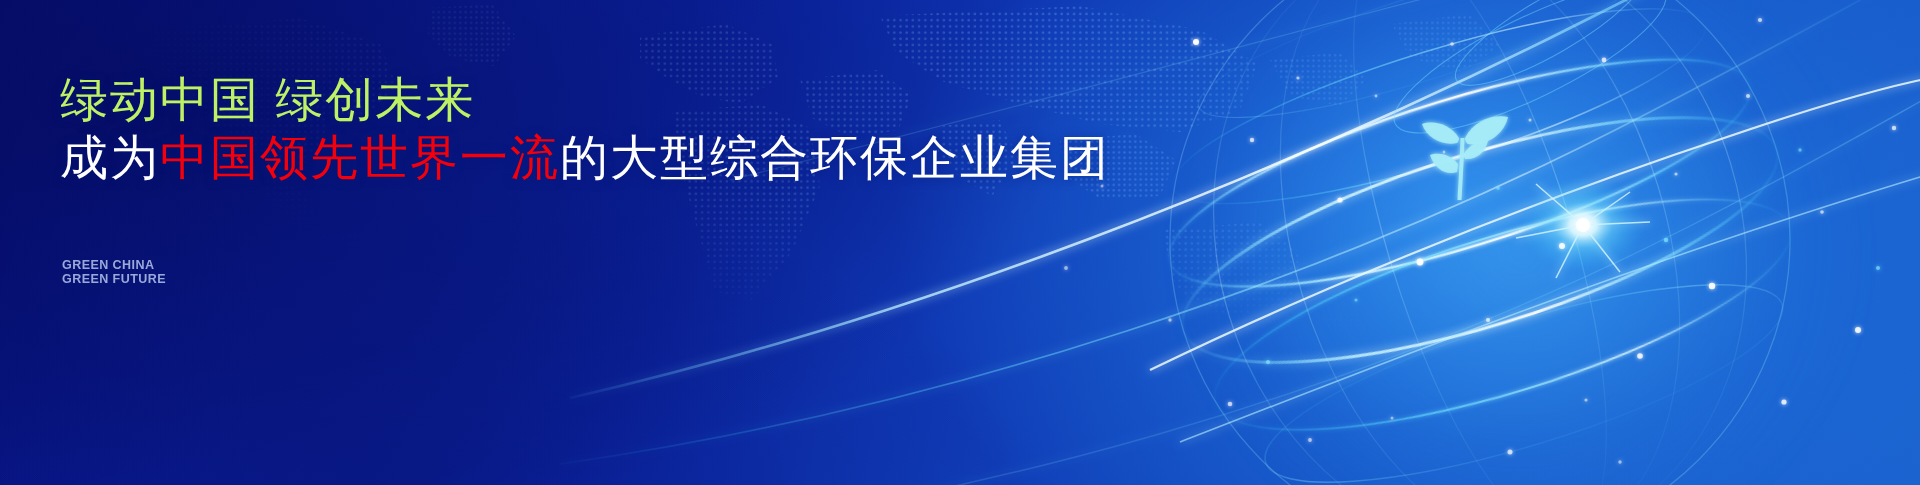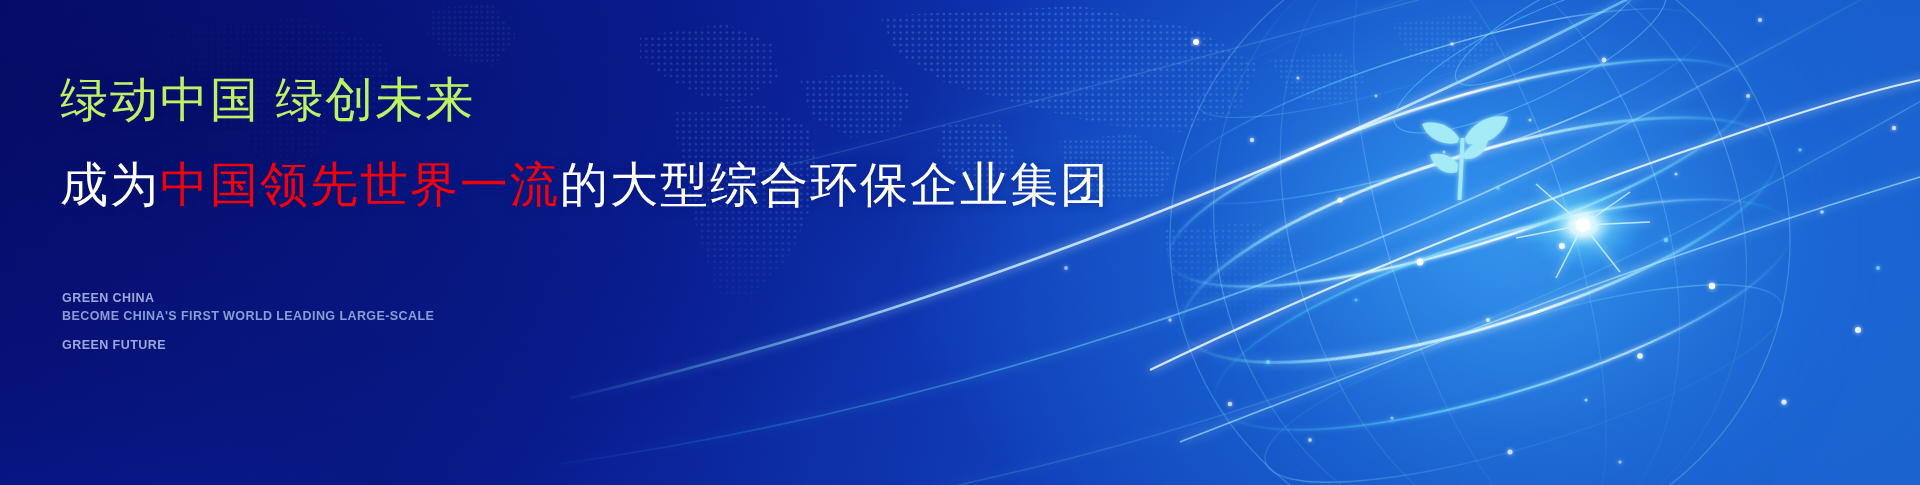--- a/index.html
+++ b/index.html
@@ -134,36 +134,35 @@
     position: absolute;
     left: 0;
     top: 134px;
     font-size: 48px;
     line-height: 1.0;
     letter-spacing: 2px;
     color: #ffffff;
     font-weight: 400;
     white-space: nowrap;
     text-shadow: 0 1px 10px rgba(0,22,120,0.55);
-    margin-top: 27px;
   }
   .headline2 .accent { color: #f4000a; }
 
   .sub-en {
     position: absolute;
     left: 2px;
     top: 258px;
     font-size: 12.5px;
     line-height: 14px;
     font-weight: 700;
     letter-spacing: 0.45px;
     color: rgba(186,203,240,0.82);
     white-space: nowrap;
   }
-  .sub-en div { display: block; margin-top: 33px; }
+  .sub-en div { display: block; }
 
   .sub-en2 {
     position: absolute;
     left: 2px;
     top: 309px;
     font-size: 12.5px;
     line-height: 14px;
     font-weight: 700;
     letter-spacing: 0.42px;
     color: rgba(176,196,238,0.78);
@@ -427,18 +426,17 @@
     <div class="headline2">
       <span>成为</span><span class="accent">中国领先世界一流</span><span>的大型综合环保企业集团</span>
     </div>
 
     <div class="sub-en">
       <div>GREEN CHINA</div>
       <div>GREEN FUTURE</div>
     </div>
 
     <div class="sub-en2">
-      <div>BECOME CHINA'S FIRST WORLD LEADING LARGE-SCALE</div>
     </div>
 
   </div>
 
 </div>
 
 </body></html>

